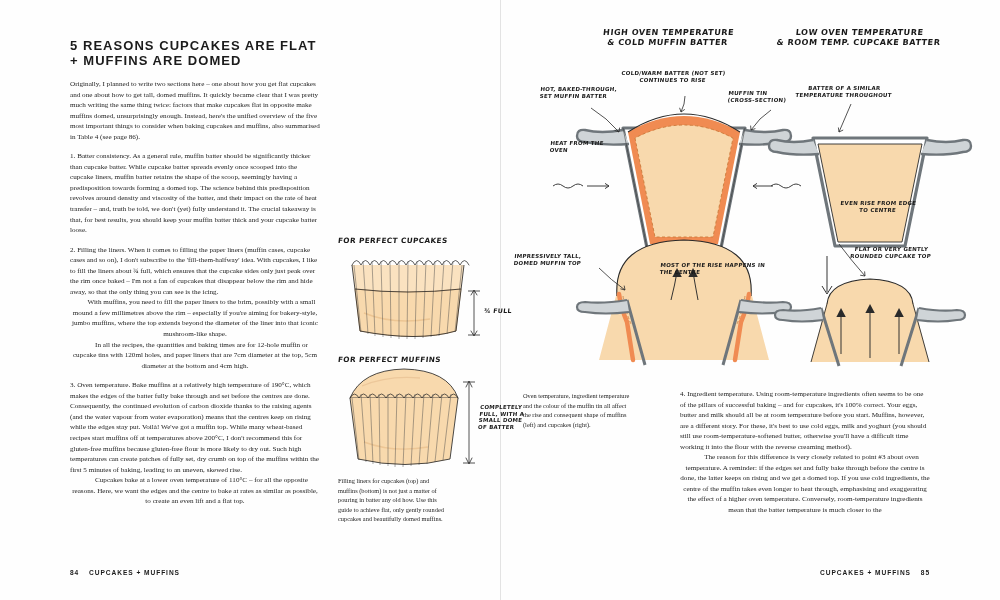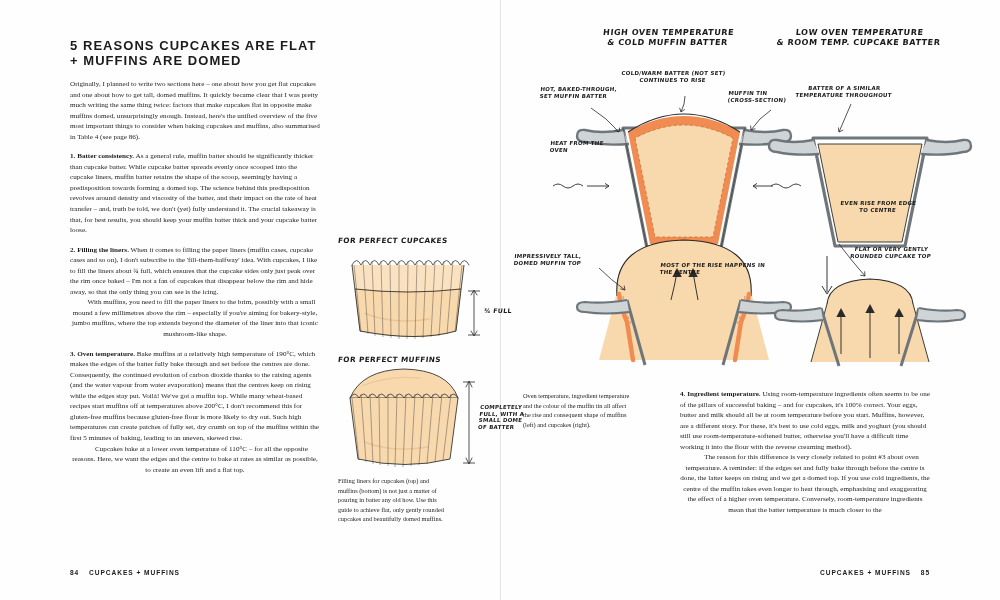--- a/index.html
+++ b/index.html
@@ -40,21 +40,21 @@
     text-transform: uppercase;
   }
   p.body {
     font-size: 7.15px;
     line-height: 10.55px;
     color: #1c1c1c;
     margin: 0 0 9px 0;
     text-align: left;
   }
   p.body.indent { text-indent: 13px; margin-top: -9px; text-align: center; }
-  p.body b, p.body strong { font-weight: 700; }
+  p.body b, p.body strong { font-weight: 400; }
 
   .folio {
     position: absolute;
     bottom: 24px;
     font-family: "Liberation Sans", sans-serif;
     font-size: 6.6px;
     letter-spacing: 0.95px;
     font-weight: 700;
     color: #1b1b1b;
   }
@@ -105,20 +105,21 @@
 
   <div class="page-left">
 
     <div class="col-text">
       <h1 class="heading">5 Reasons Cupcakes are Flat + Muffins are Domed</h1>
 
       <p class="body">Originally, I planned to write two sections here – one about how you get flat cupcakes and one about how to get tall, domed muffins. It quickly became clear that I was pretty much writing the same thing twice: factors that make cupcakes flat in opposite make muffins domed, unsurprisingly enough. Instead, here's the unified overview of the five most important things to consider when baking cupcakes and muffins, also summarised in Table 4 (see page 86).</p>
       <p class="body"><b>1. Batter consistency.</b> As a general rule, muffin batter should be significantly thicker than cupcake batter. While cupcake batter spreads evenly once scooped into the cupcake liners, muffin batter retains the shape of the scoop, seemingly having a predisposition towards forming a domed top. The science behind this predisposition revolves around density and viscosity of the batter, and their impact on the rate of heat transfer – and, truth be told, we don't (yet) fully understand it. The crucial takeaway is that, for best results, you should keep your muffin batter thick and your cupcake batter loose.</p>
       <p class="body"><b>2. Filling the liners.</b> When it comes to filling the paper liners (muffin cases, cupcake cases and so on), I don't subscribe to the 'fill-them-halfway' idea. With cupcakes, I like to fill the liners about ¾ full, which ensures that the cupcake sides only just peak over the rim once baked – I'm not a fan of cupcakes that disappear below the rim and hide away, so that the only thing you can see is the icing.</p>
       <p class="body indent">With muffins, you need to fill the paper liners to the brim, possibly with a small mound a few millimetres above the rim – especially if you're aiming for bakery-style, jumbo muffins, where the top extends beyond the diameter of the liner into that iconic mushroom-like shape.</p>
+      <p class="body indent">In all the recipes, the quantities and baking times are for 12-hole muffin or cupcake tins with 120ml holes, and paper liners that are 7cm diameter at the top, 5cm diameter at the bottom and 4cm high.</p>
       <p class="body"><b>3. Oven temperature.</b> Bake muffins at a relatively high temperature of 190°C, which makes the edges of the batter fully bake through and set before the centres are done. Consequently, the continued evolution of carbon dioxide thanks to the raising agents (and the water vapour from water evaporation) means that the centres keep on rising while the edges stay put. Voilà! We've got a muffin top. While many wheat-based recipes start muffins off at temperatures above 200°C, I don't recommend this for gluten-free muffins because gluten-free flour is more likely to dry out. Such high temperatures can create patches of fully set, dry crumb on top of the muffins within the first 5 minutes of baking, leading to an uneven, skewed rise.</p>
       <p class="body indent">Cupcakes bake at a lower oven temperature of 110°C – for all the opposite reasons. Here, we want the edges and the centre to bake at rates as similar as possible, to create an even lift and a flat top.</p>
     </div>
 
     <div class="mid-col">
 
       <div class="mini-title">For perfect cupcakes</div>
 
       <div style="position:relative; height:105px;">
         <svg width="160" height="105" viewBox="0 0 160 105">

